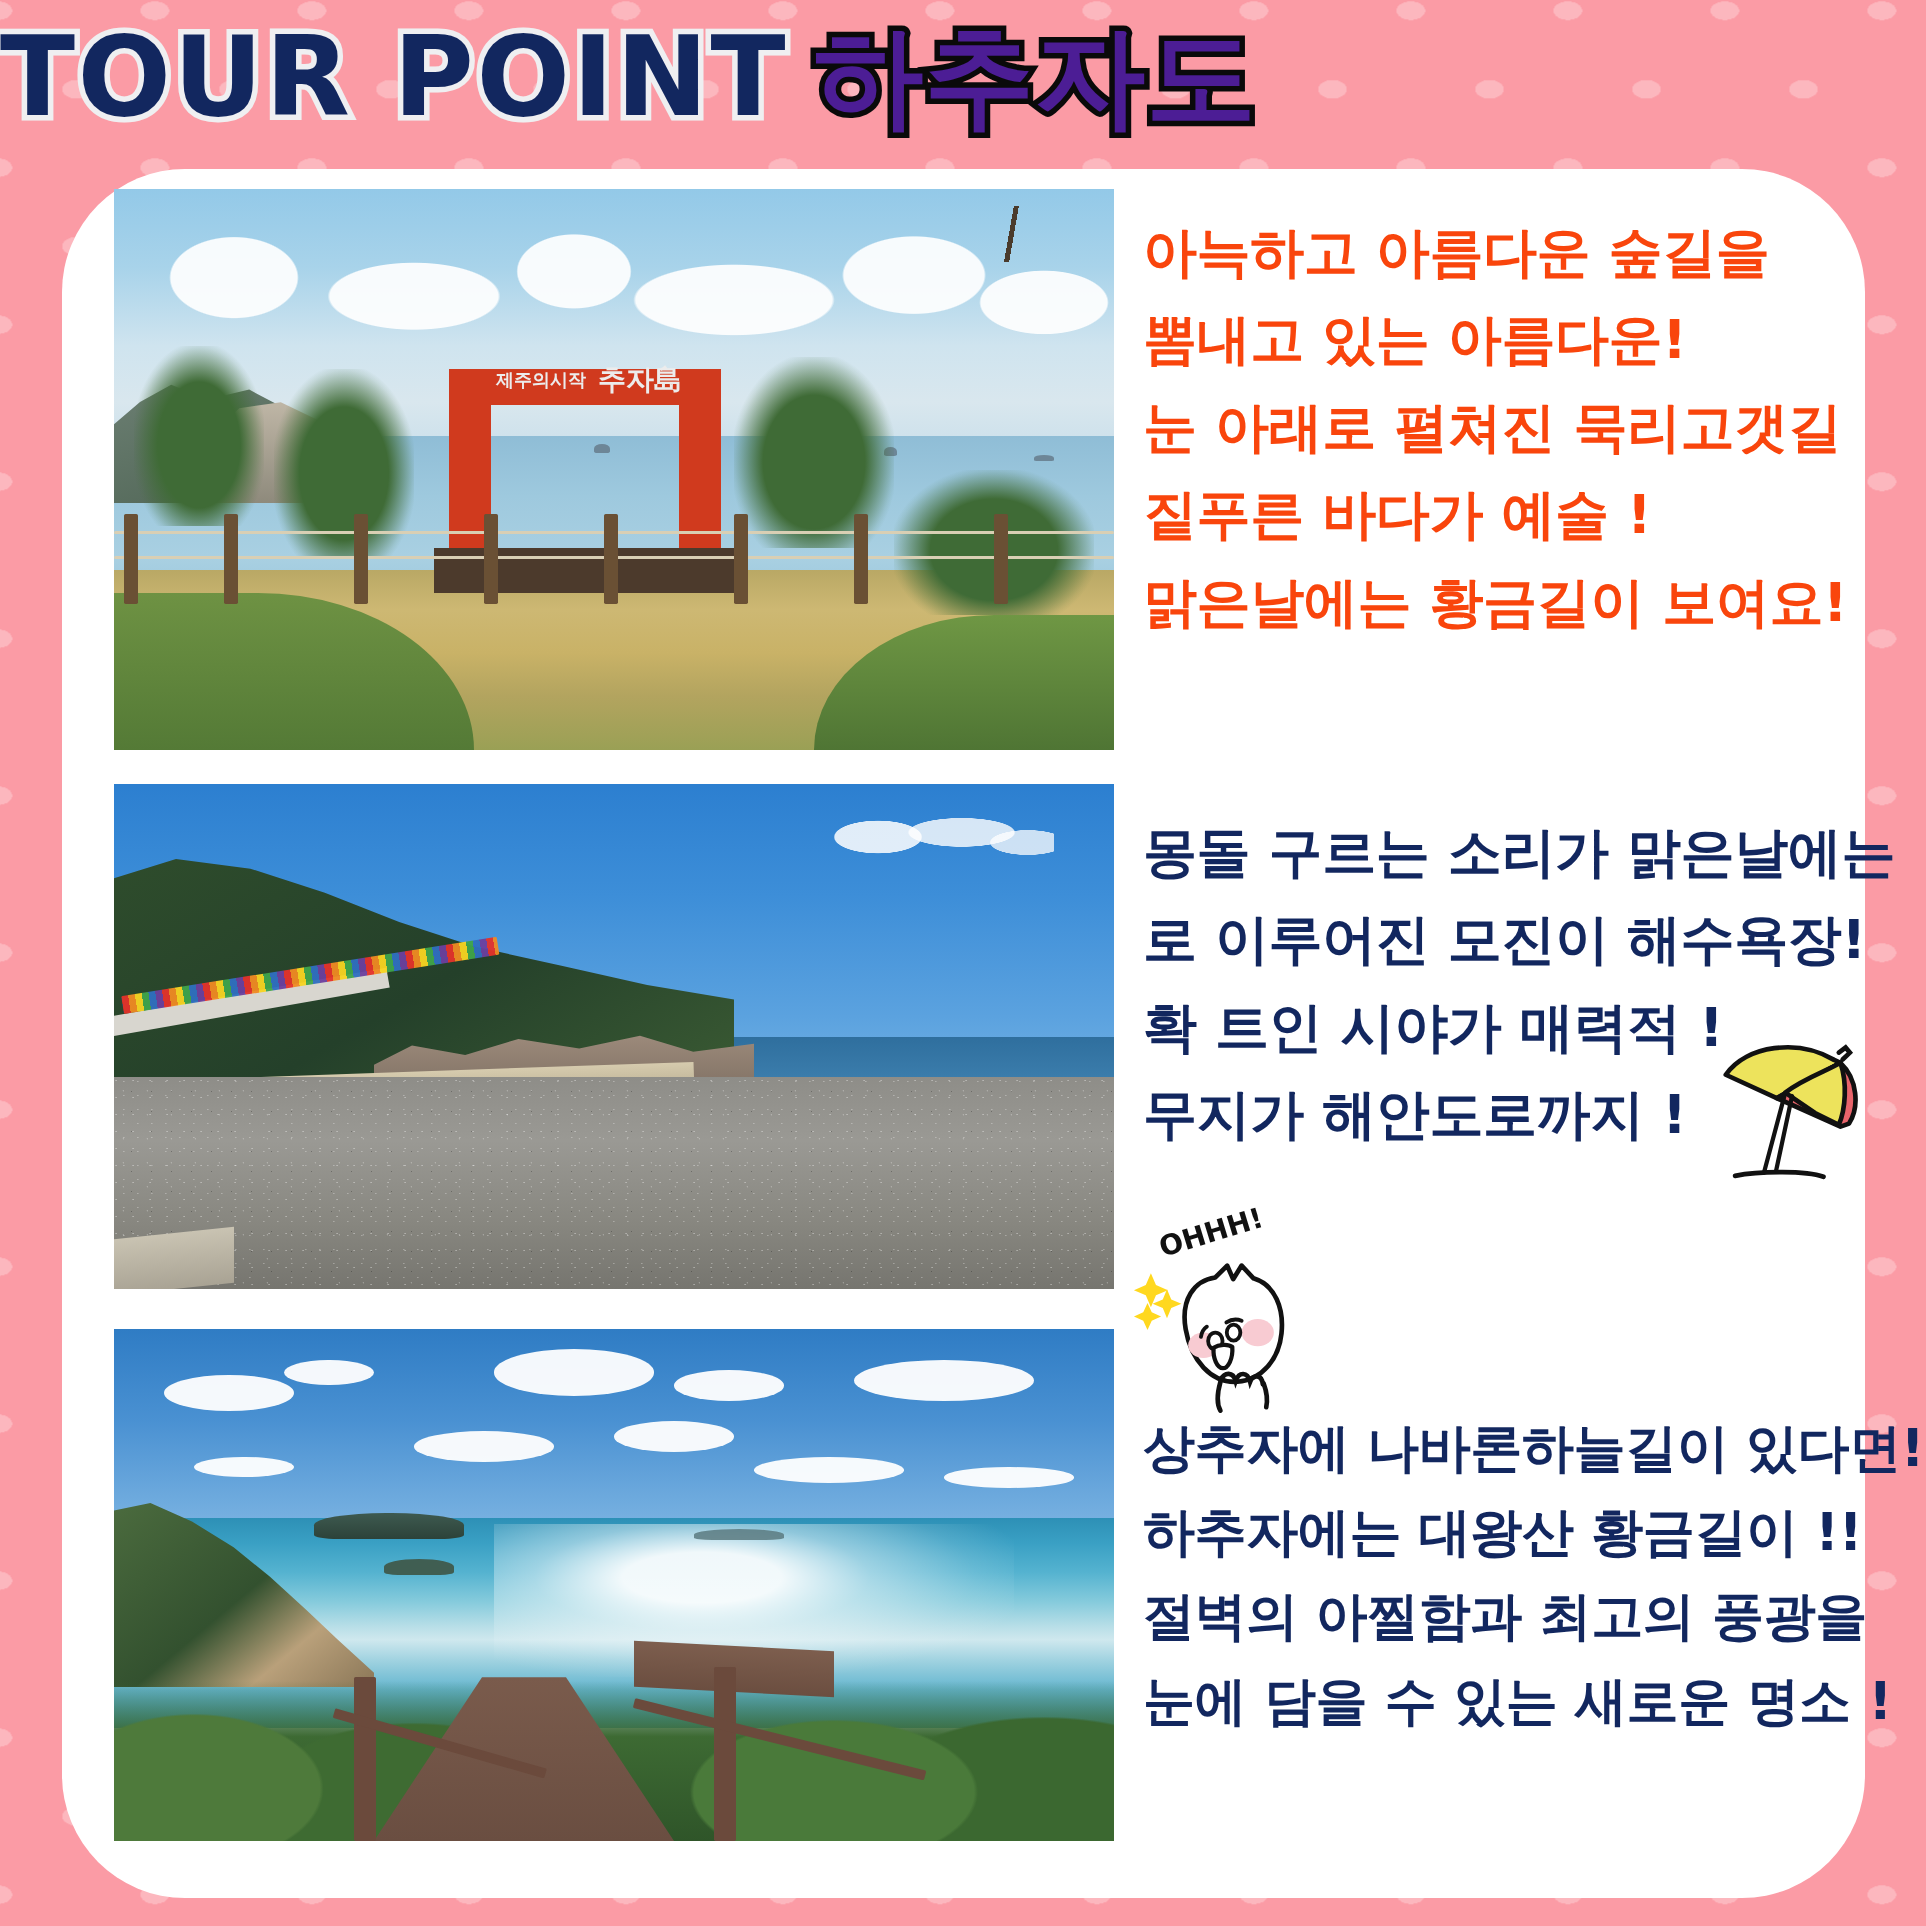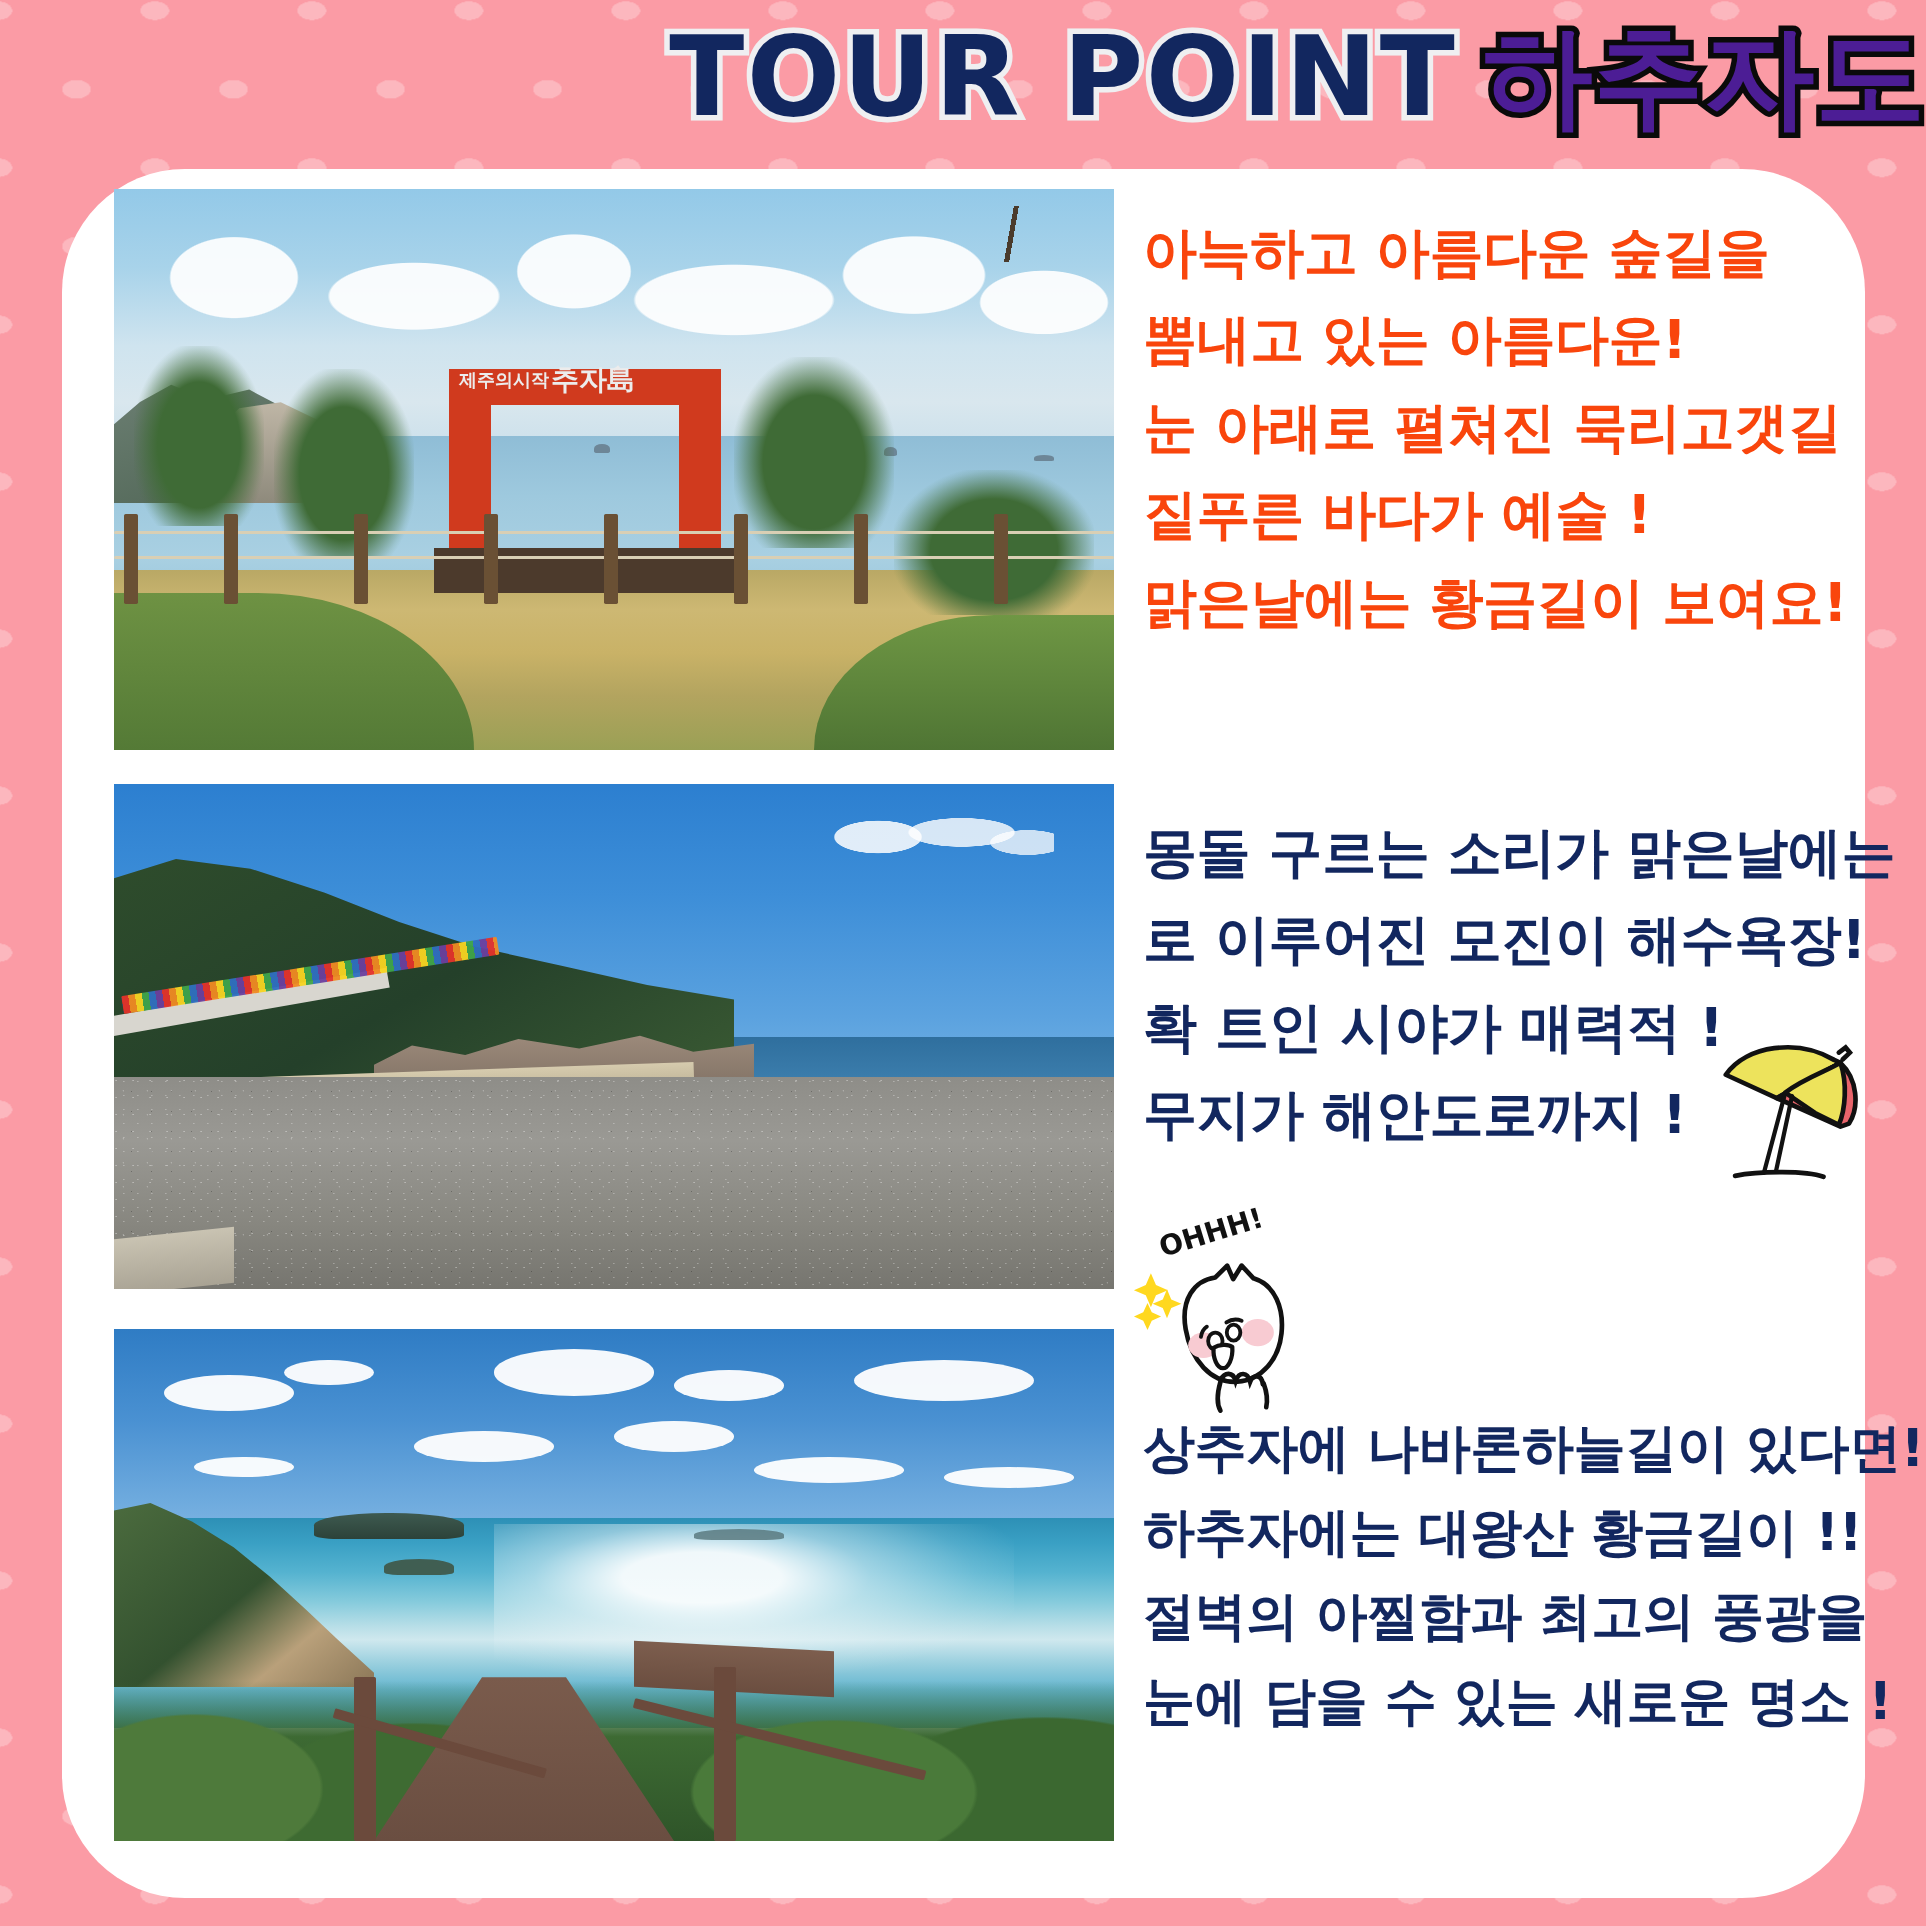--- a/index.html
+++ b/index.html
@@ -14,21 +14,21 @@
     position:absolute;inset:0;
     background-image:
       radial-gradient(ellipse 14.4px 9.3px at 23.4px 23.4px, rgba(255,255,255,.28) 0 99%, transparent 100%),
       radial-gradient(ellipse 14.4px 9.3px at 102px 102px, rgba(255,255,255,.28) 0 99%, transparent 100%);
     background-size:157px 157px, 157px 157px;
     background-position:-25.5px -12.7px, -25.5px -12.7px;
   }
   
   #header{
     position:absolute;left:0;top:0;width:1926px;height:153px;
-    display:flex;align-items:center;justify-content:flex-end;gap:25.5px;
+    display:flex;align-items:center;justify-content:flex-start;gap:25.5px;
     z-index:5;
   }
   .title-en{
     font-size:110px;font-weight:900;letter-spacing:2.5px;
     color:#12275F;
     -webkit-text-stroke:11px #EFEFF1;
     paint-order:stroke fill;
     font-family:"DejaVu Sans","Liberation Sans",sans-serif;
     line-height:1;
     white-space:nowrap;
@@ -82,21 +82,21 @@
   #p1 .grasspatch{position:absolute;left:0;bottom:0;width:36%;height:28%;
     background:linear-gradient(#6e9243,#547a36);border-top-right-radius:60% 100%;}
   #p1 .grasspatch2{position:absolute;right:0;bottom:0;width:30%;height:24%;
     background:linear-gradient(#6f9744,#4f7534);border-top-left-radius:60% 100%;}
   #p1 .gate-post-l,#p1 .gate-post-r{position:absolute;background:#D03A1E;}
   #p1 .gate-post-l{left:33.5%;top:32%;width:4.2%;height:38%;}
   #p1 .gate-post-r{left:56.5%;top:32%;width:4.2%;height:38%;}
   #p1 .gate-top{position:absolute;left:33.5%;top:32%;width:27.2%;height:6.5%;background:#D03A1E;}
   #p1 .gate-base{position:absolute;left:32%;top:64%;width:30%;height:8%;background:#4C3A2C;}
   #p1 .gate-label{position:absolute;left:34.5%;top:30.5%;width:26%;height:7%;
-    display:flex;align-items:center;gap:2px;
+    display:flex;align-items:center;justify-content:center;gap:12px;
     color:#ECECEC;font-size:18px;font-weight:700;white-space:nowrap;}
   #p1 .gate-label .big{font-size:28px;}
   #p1 .fence{position:absolute;left:0;top:58%;width:100%;height:16%;}
   #p1 .rope{position:absolute;left:0;width:100%;height:3px;background:#d9cfb4;border-radius:1.7px;}
   #p1 .post{position:absolute;width:1.4%;height:100%;background:#6a5034;border-radius:1.7px;}
   #p1 .tree{position:absolute;background:radial-gradient(ellipse at 50% 55%,#3f6b36 0 45%,rgba(63,107,54,.1) 70%,transparent 74%);}
   #p1 .isle{position:absolute;background:#6d8697;border-radius:50% 50% 20% 20%;}
   #p1 .branch{position:absolute;right:2%;top:3%;width:16%;height:10%;
     background:linear-gradient(100deg,transparent 47%,#4a3b2c 47%,#4a3b2c 50%,transparent 50%);}
 

